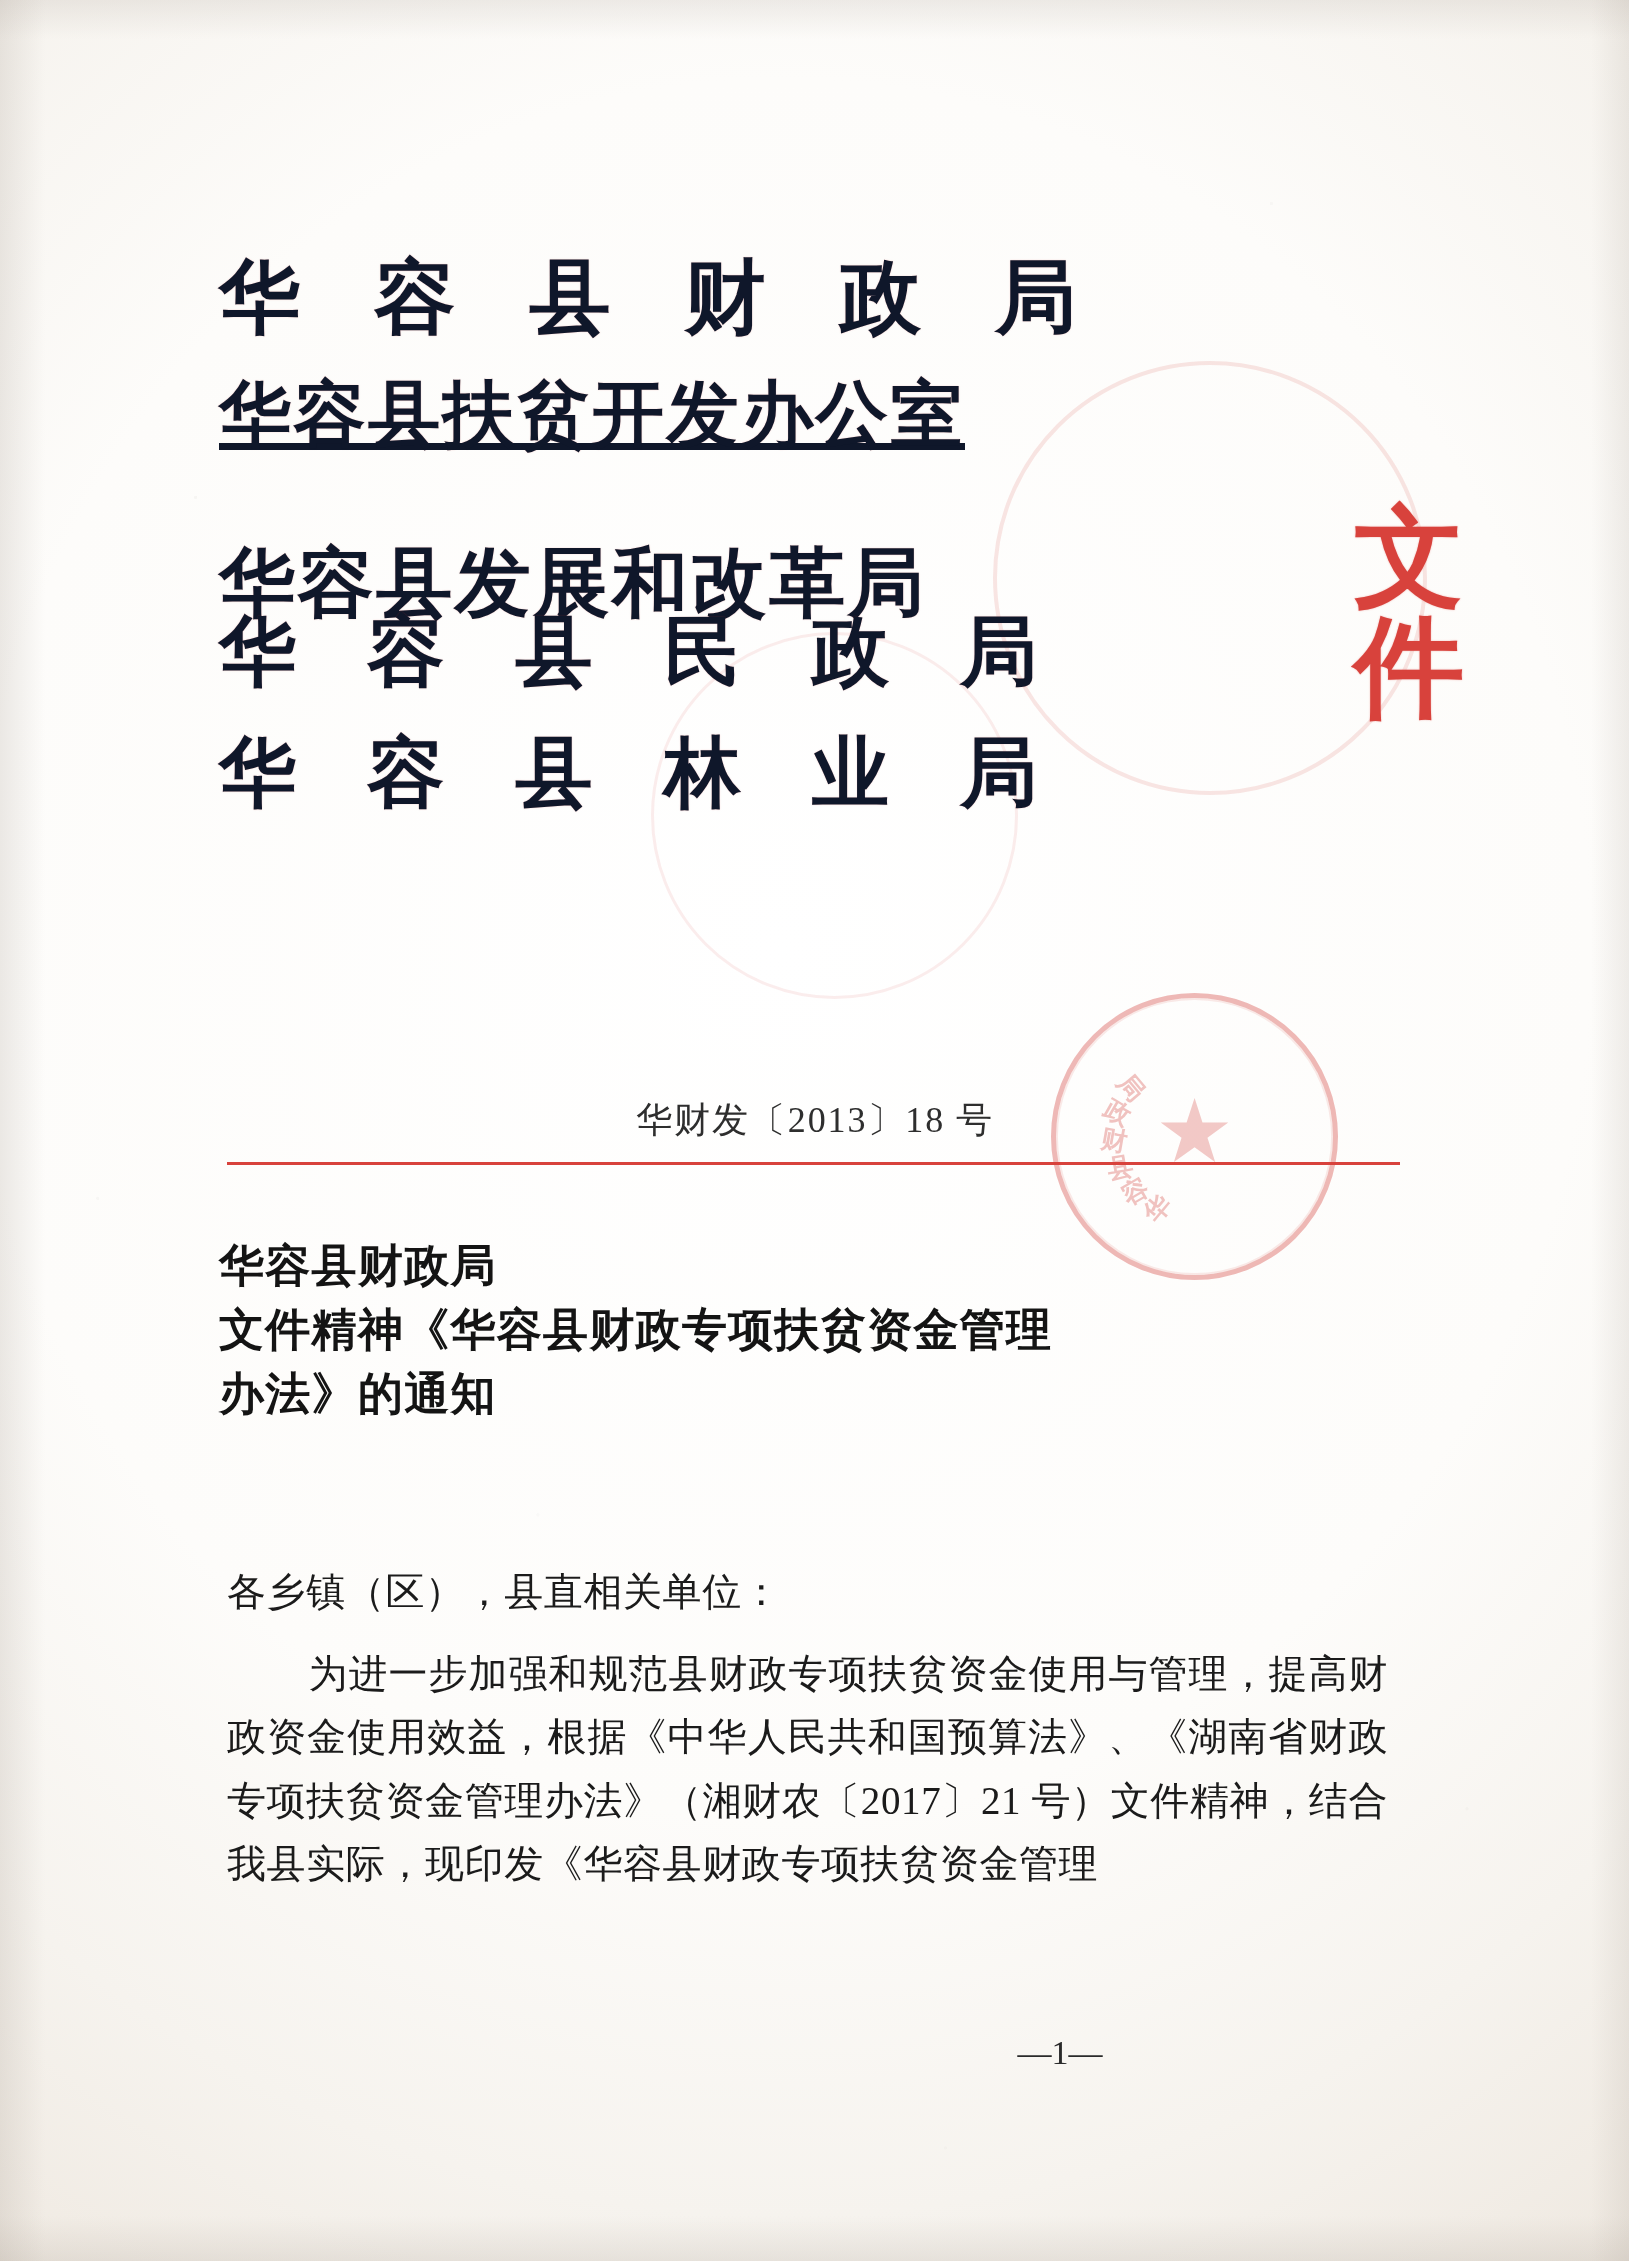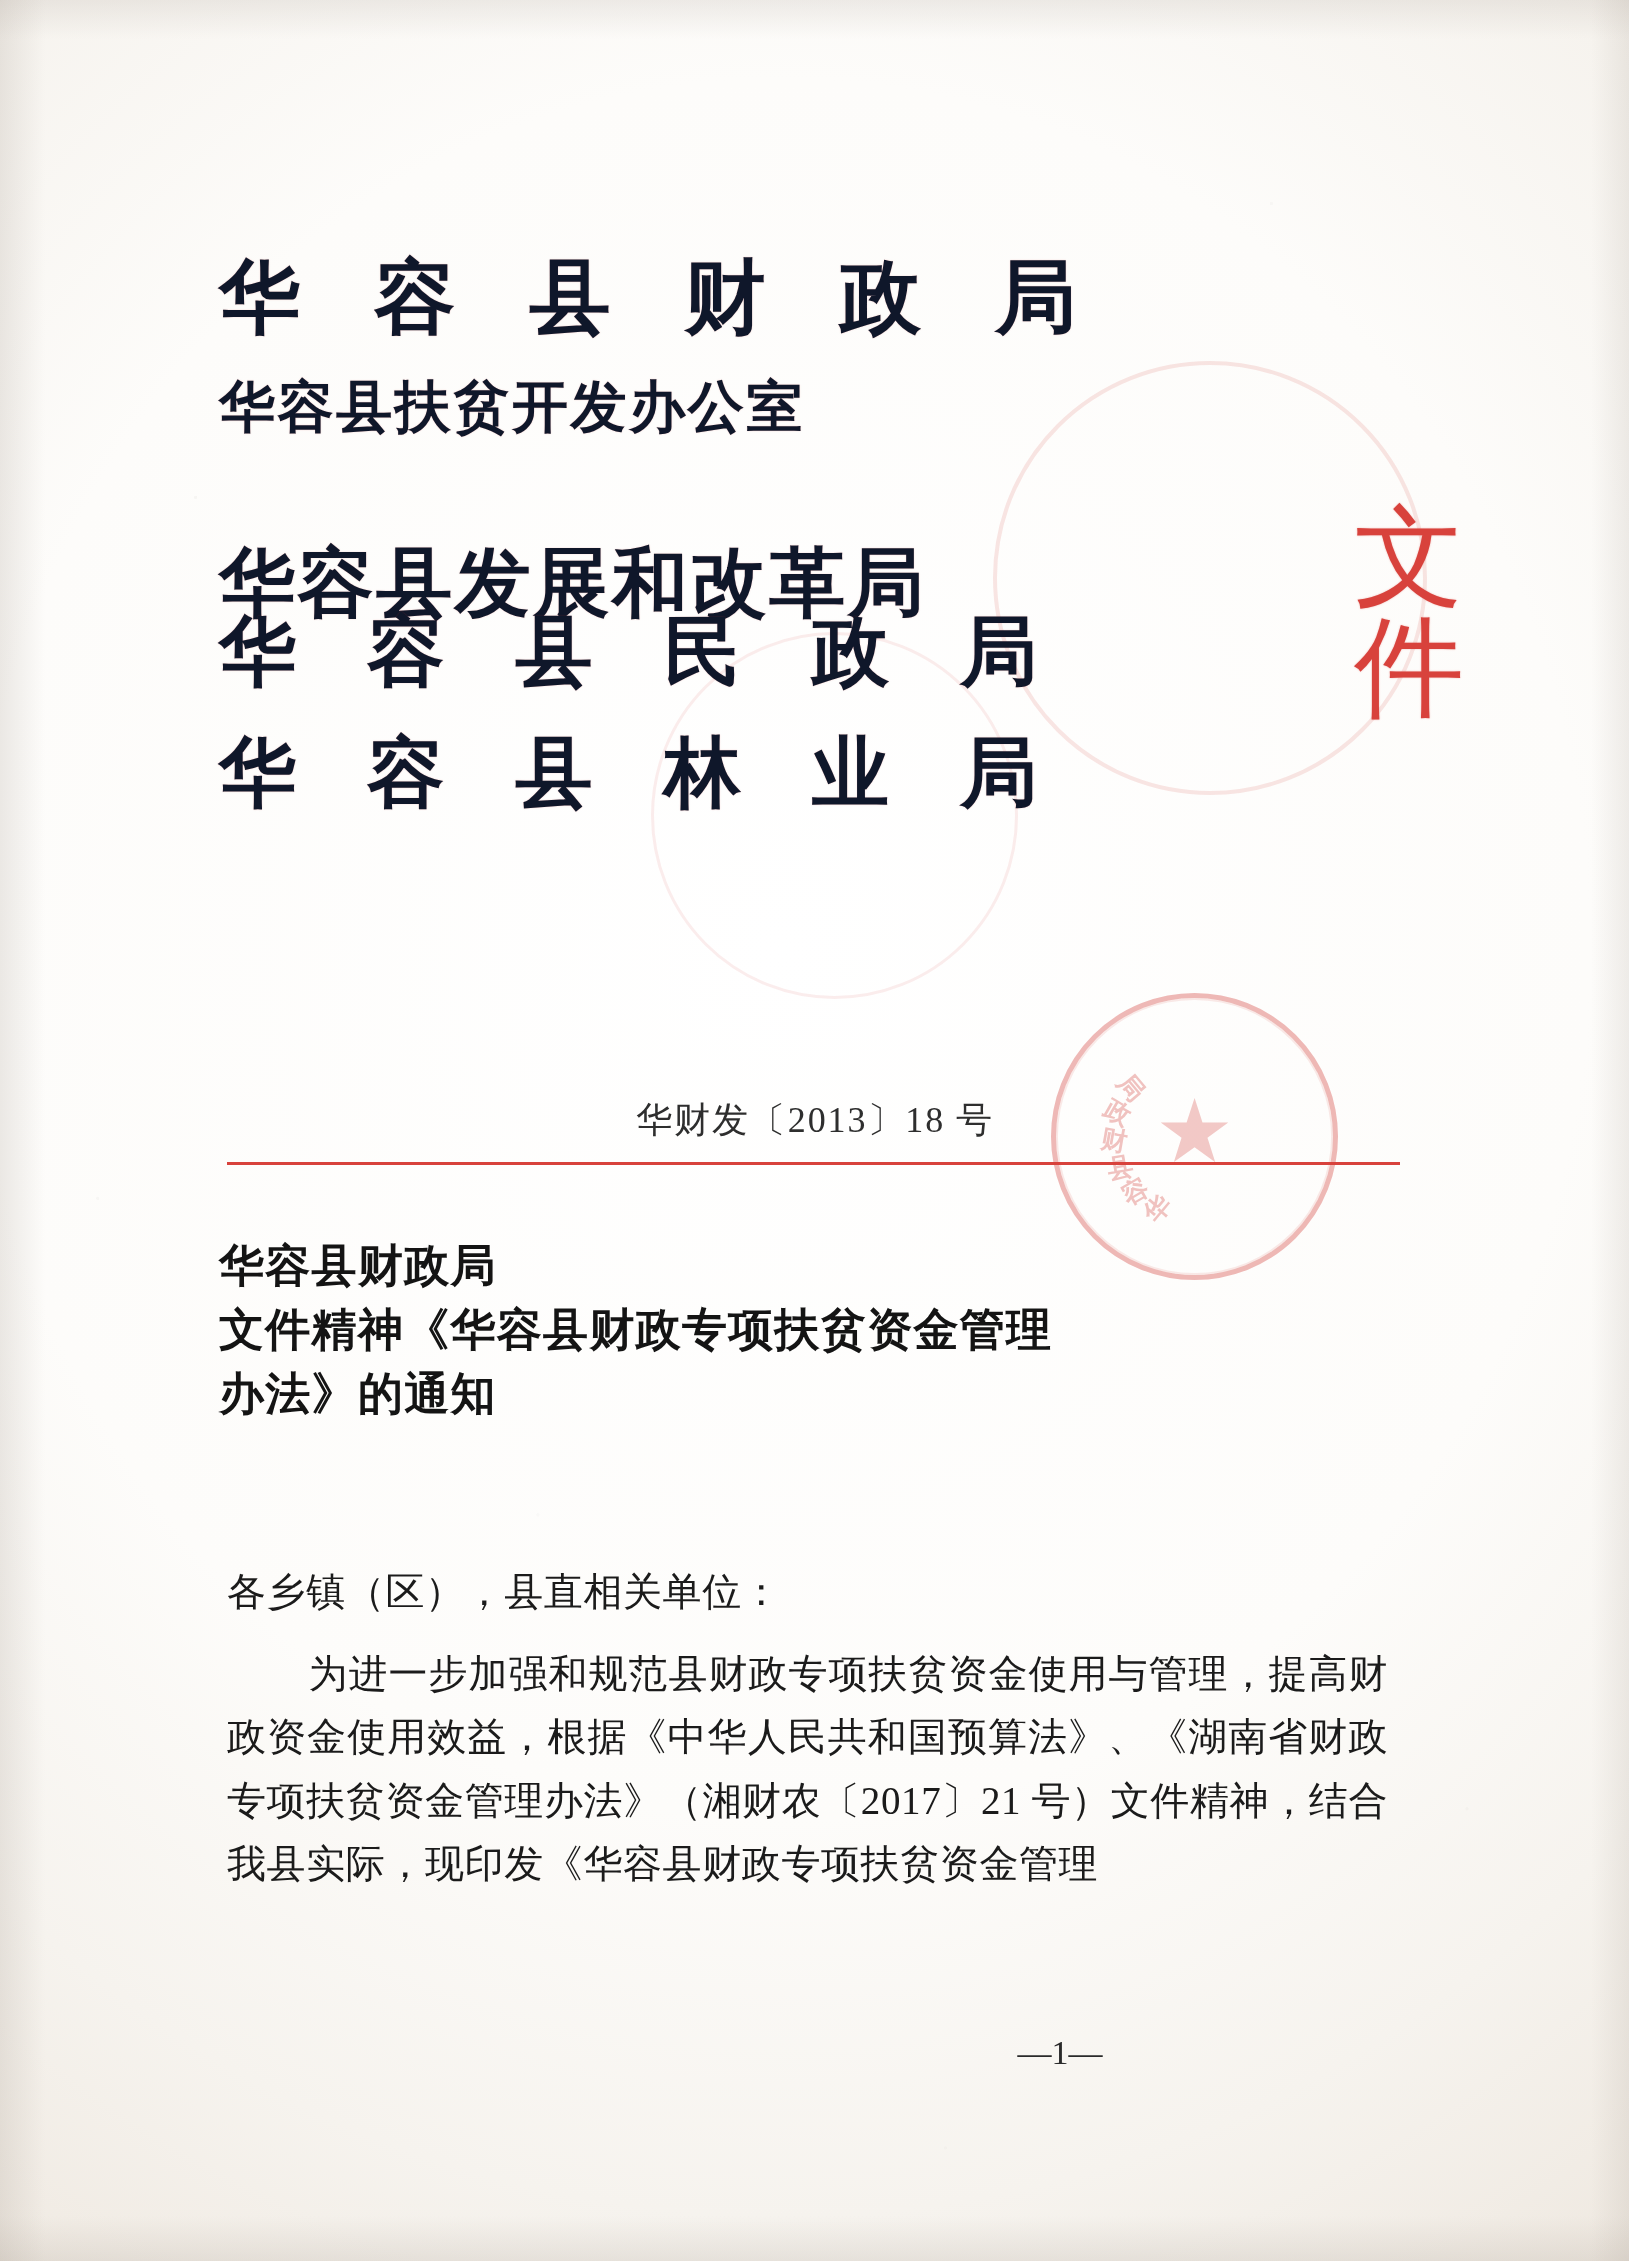--- a/index.html
+++ b/index.html
@@ -72,22 +72,23 @@
     white-space: nowrap;
     text-shadow: 0 0 1.3px rgba(216,66,60,.35);
   }
   .lh-1 {
     position: absolute; left: 26px; top: 0px;
     font-size: 81px;
     letter-spacing: 27px;
   }
   .lh-2 {
     position: absolute; left: 26px; top: 121px;
-    font-size: 56px;
+    font-size: 72px;
     letter-spacing: 2.6px;
+    text-decoration: underline;
   }
   .lh-3 {
     position: absolute; left: 26px; top: 239px;
     font-size: 76px;
     letter-spacing: 2.6px;
     margin-top: 48px;
   }
   .lh-4 {
     position: absolute; left: 26px; top: 356px;
     font-size: 77px;
@@ -96,21 +97,21 @@
   .lh-5 {
     position: absolute; left: 26px; top: 477px;
     font-size: 77px;
     letter-spacing: 26px;
   }
   .lh-wenjian {
     position: absolute;
     left: 1161px;
     top: 245px;
     font-size: 110px;
-    font-weight: normal;
+    font-weight: bold;
     color: #d8423c;
     font-family: "Liberation Serif", serif;
     line-height: 1;
     letter-spacing: 1.3px;
     text-shadow: 0 0 1.9px rgba(216,66,60,.4);
   }
 
   
   .doc-number {
     position: absolute;

